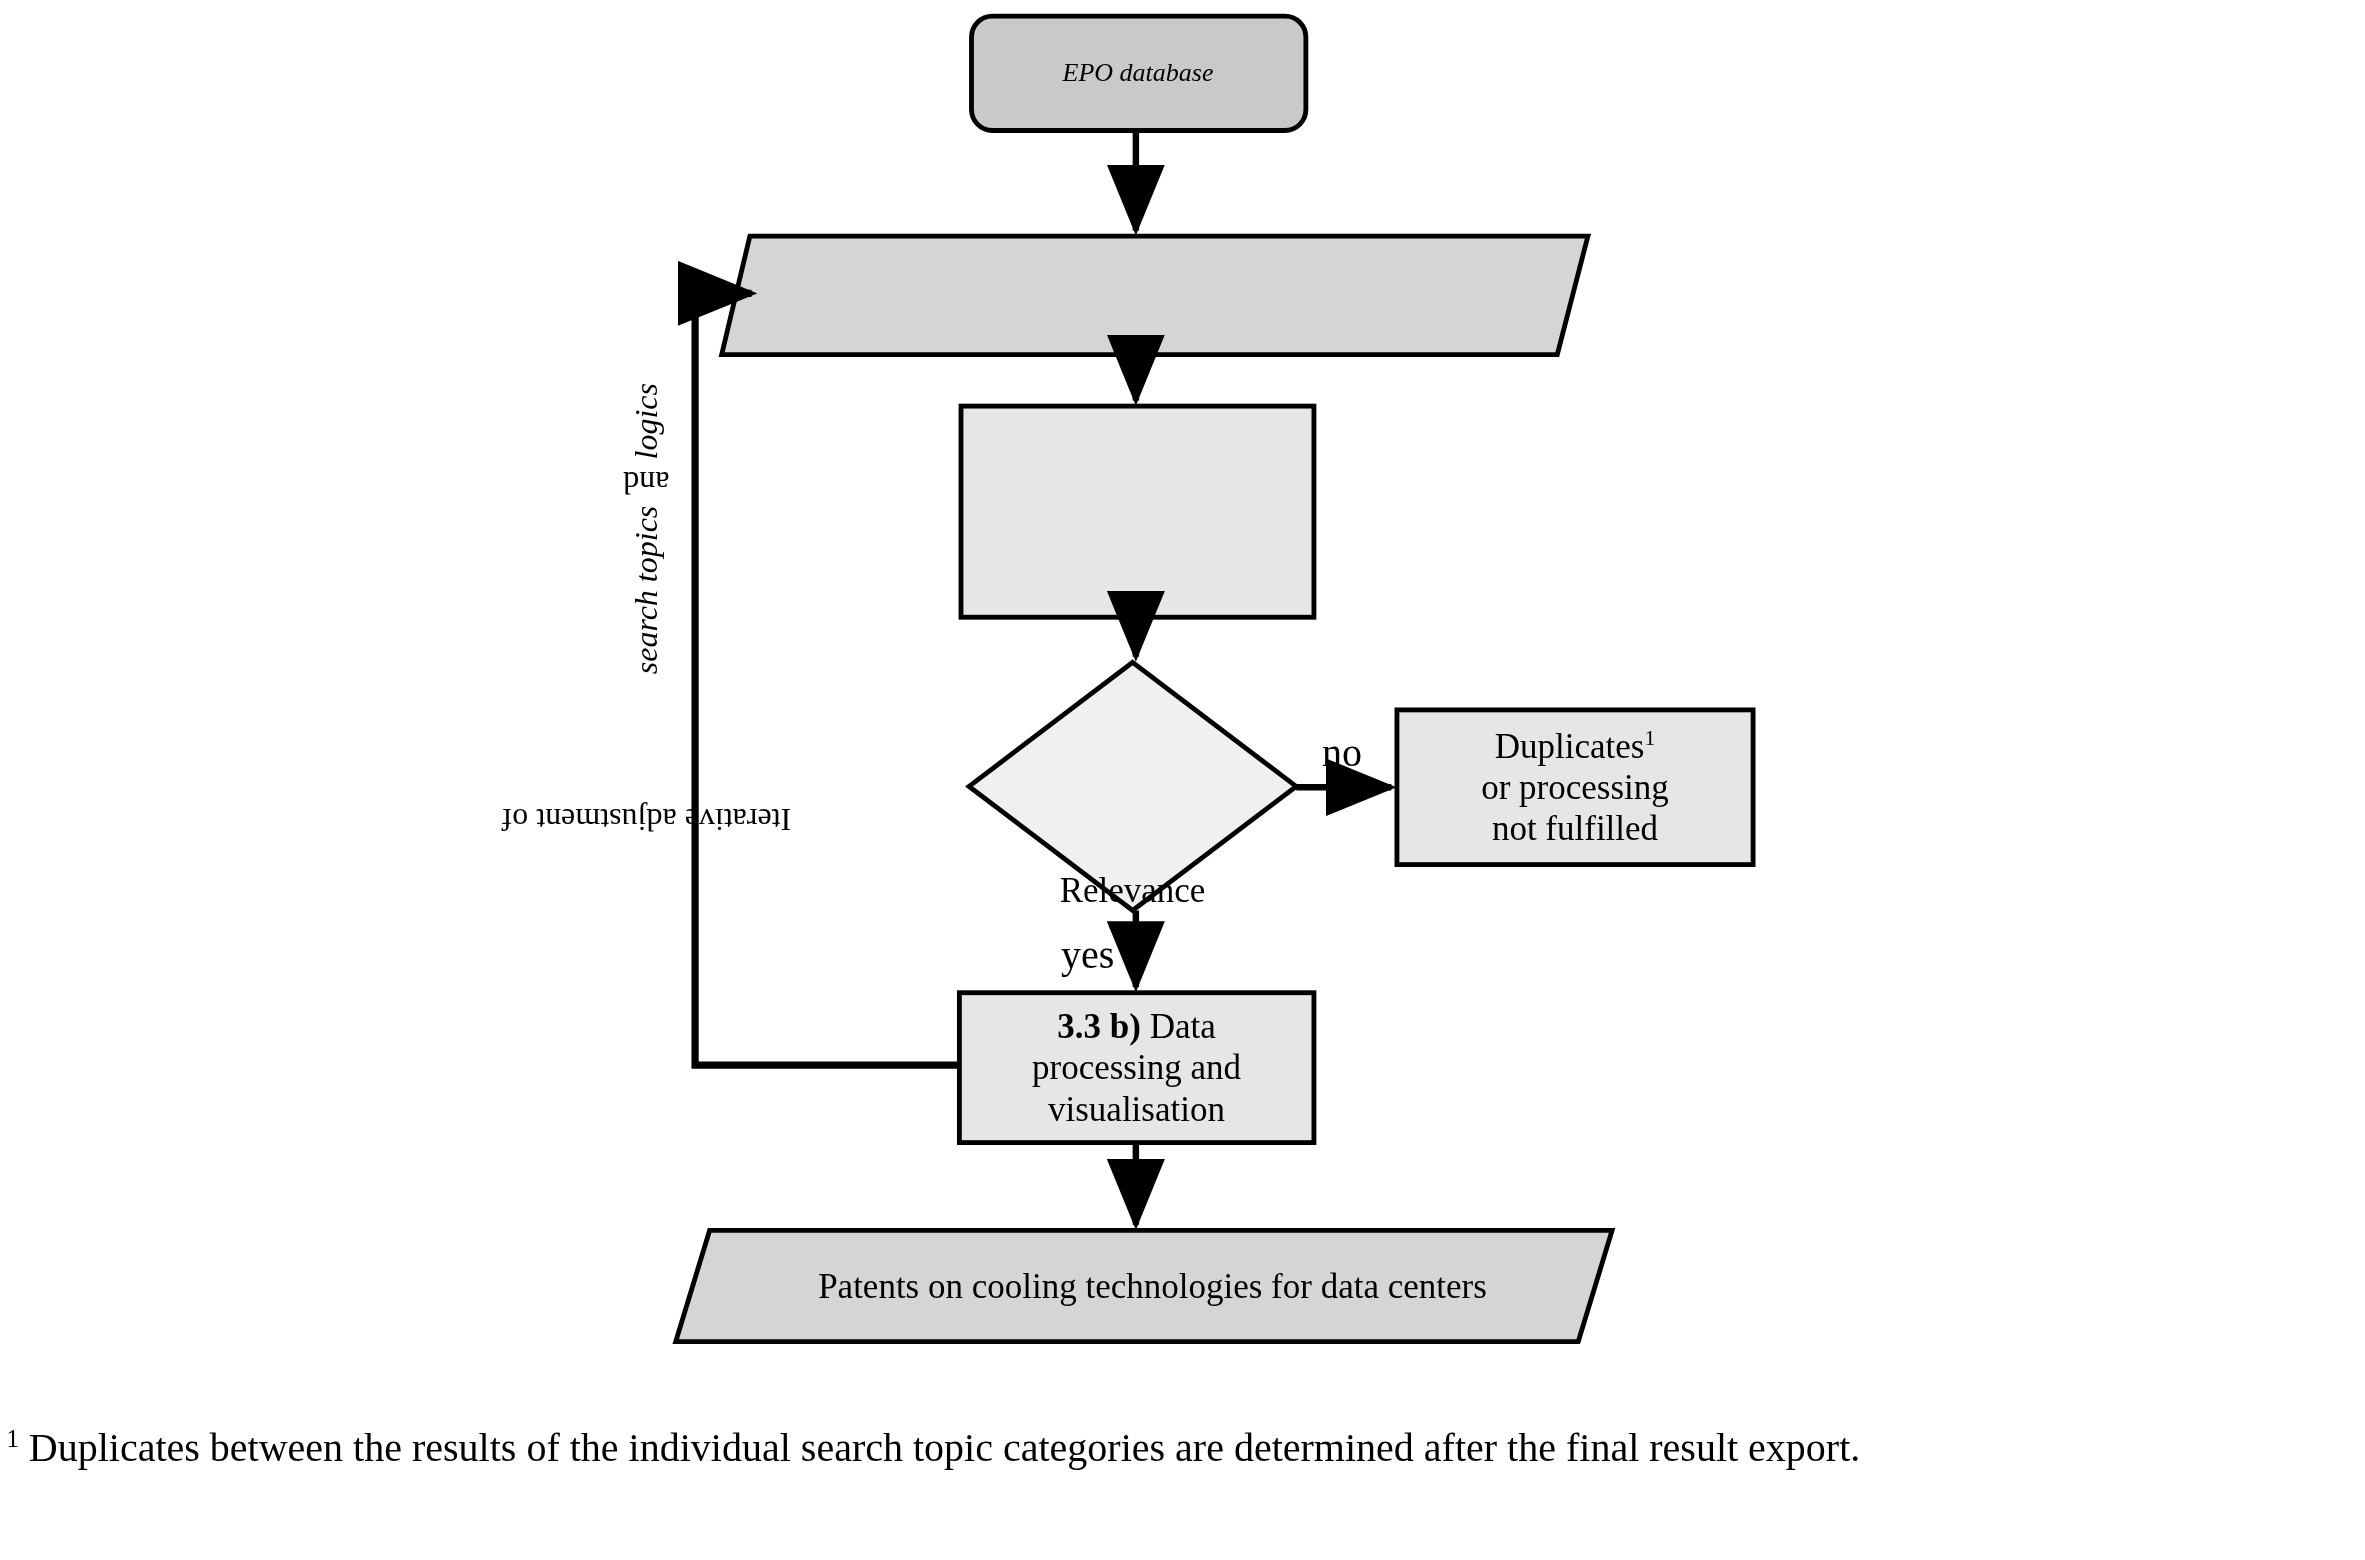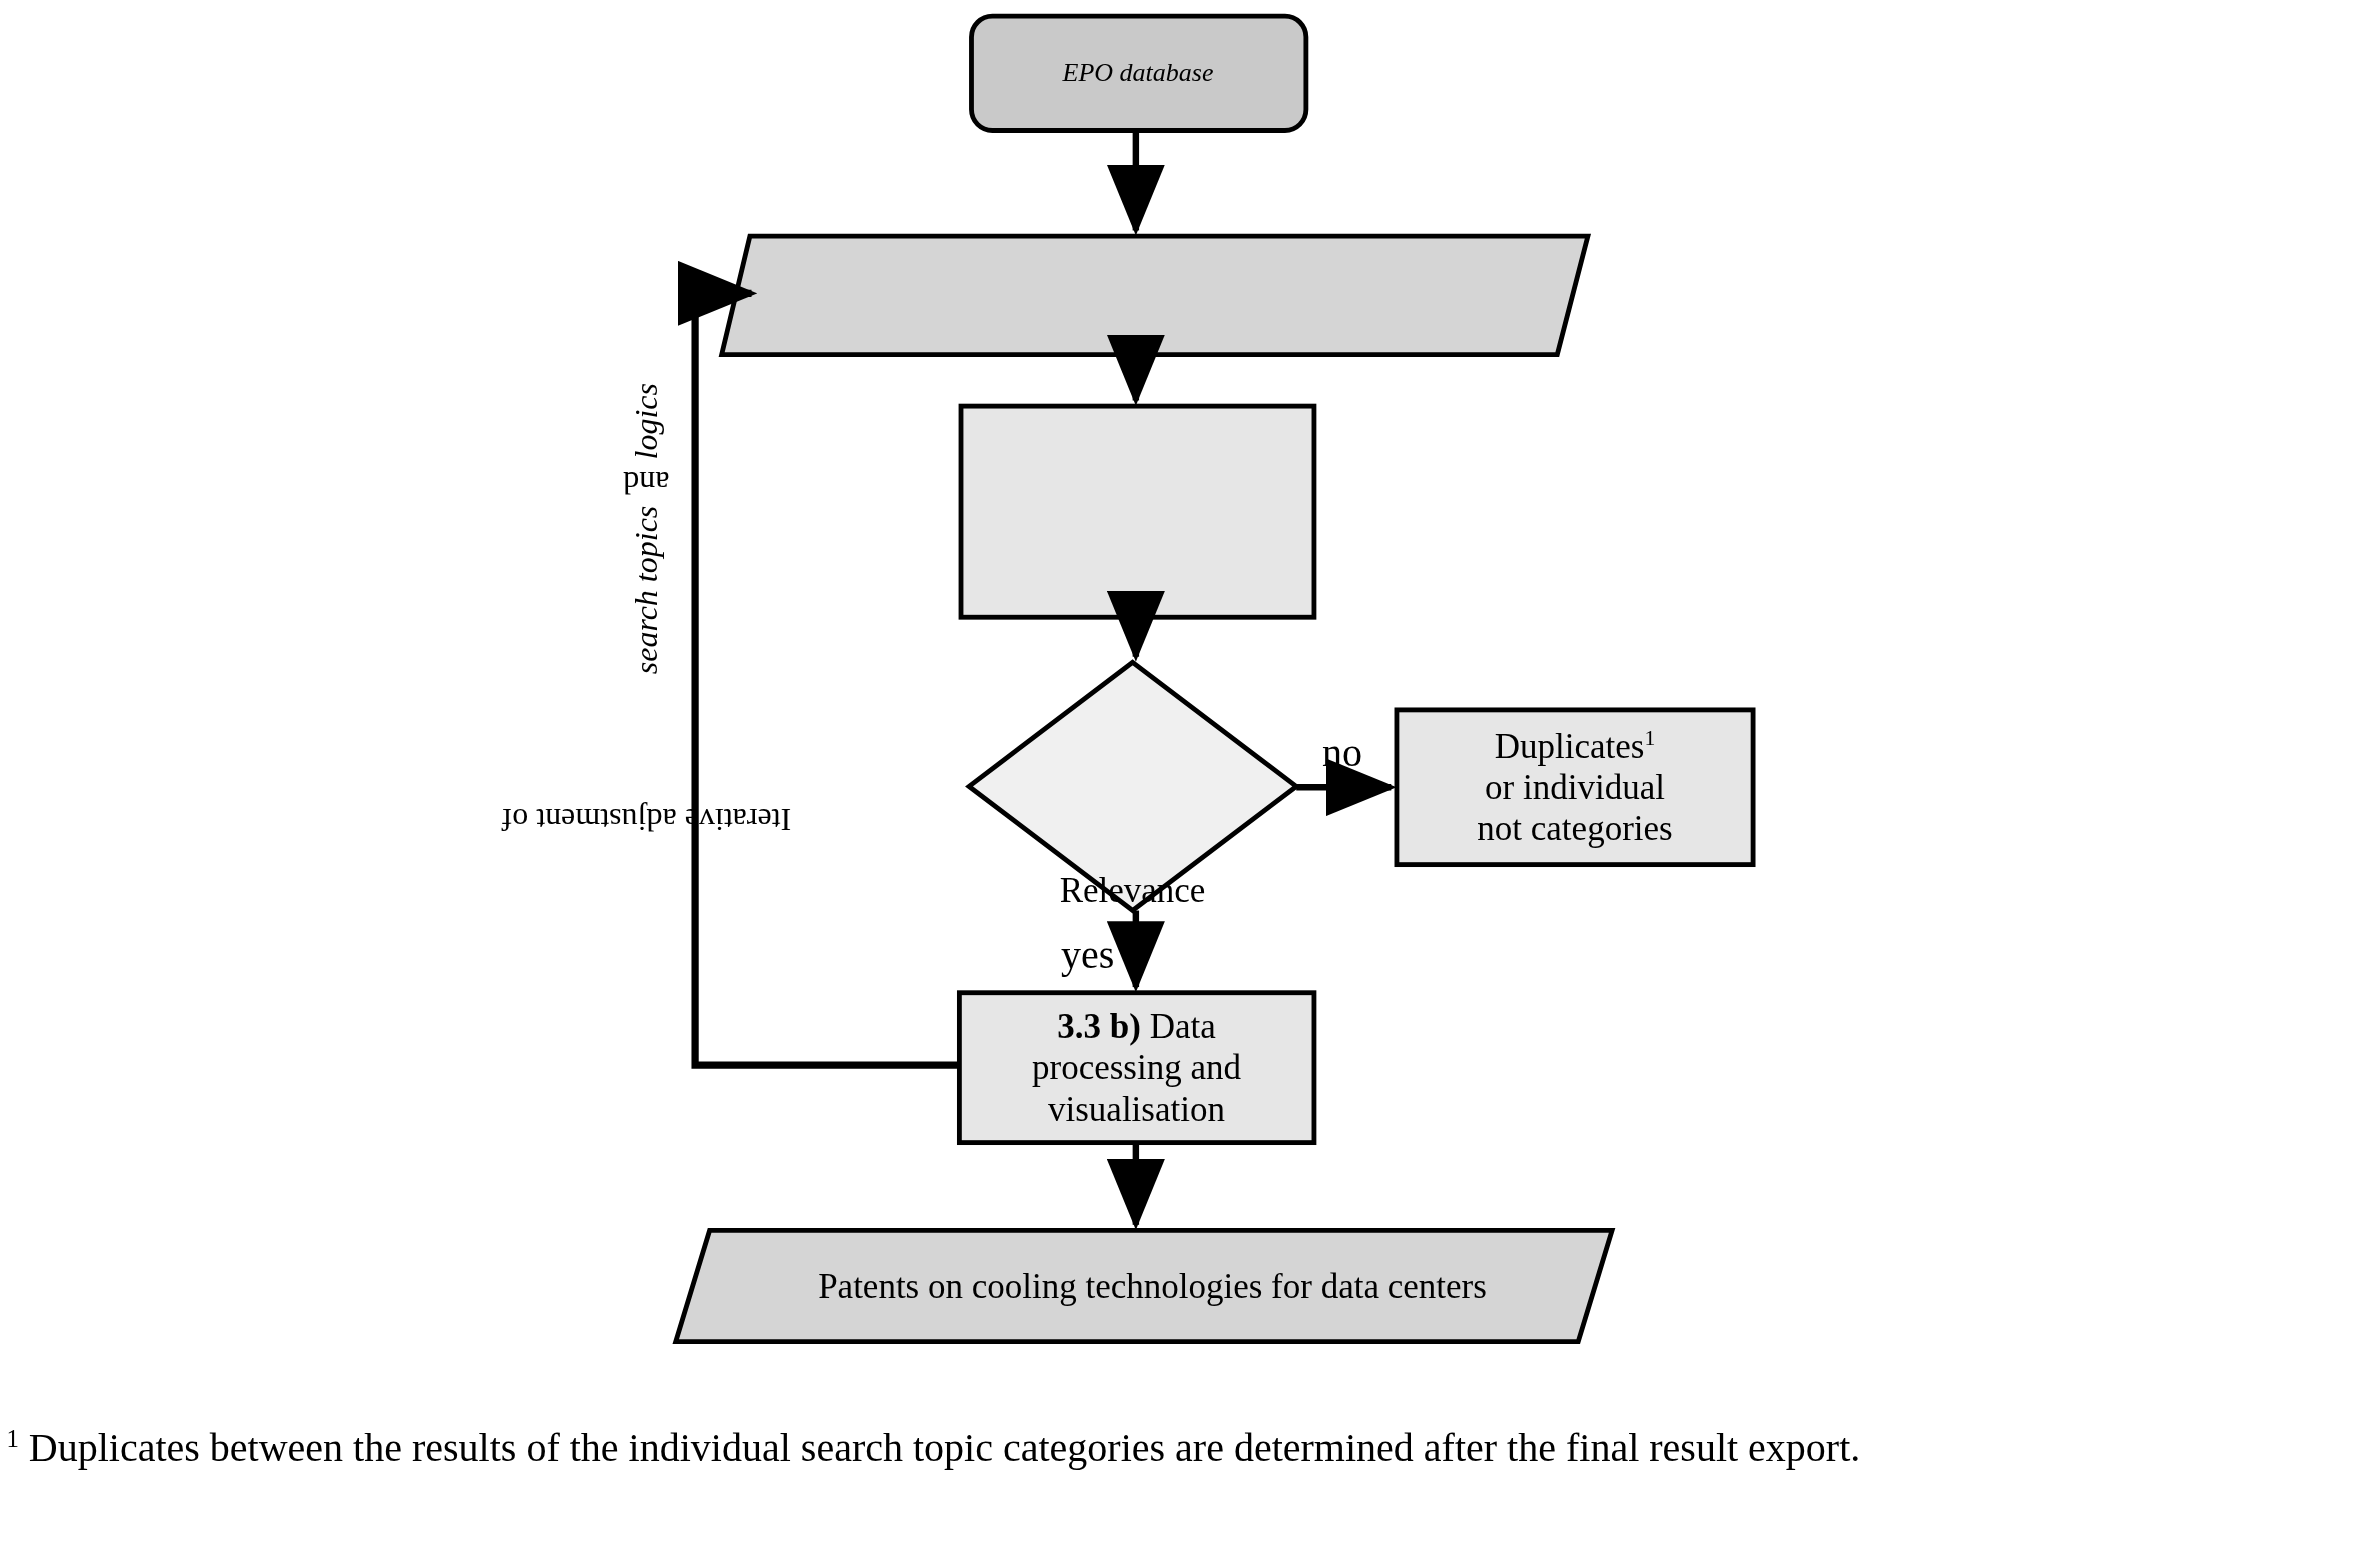--- a/index.html
+++ b/index.html
@@ -134,22 +134,22 @@
 
 
 
   <div class="node-text txt-rel">
     <span>Relevance</span>
   </div>
 
   <div class="node-text txt-dup">
     <span>
       <span>Duplicates</span><sup class="fnmark">1</sup><br>
-      <span>or individual</span><br>
-      <span>not categories</span>
+      <span>or processing</span><br>
+      <span>not fulfilled</span>
     </span>
   </div>
 
   <div class="node-text txt-proc">
     <span>
       <b>3.3 b)</b>
       <span>Data</span><br>
       <span>processing and</span><br>
       <span>visualisation</span>
     </span>

